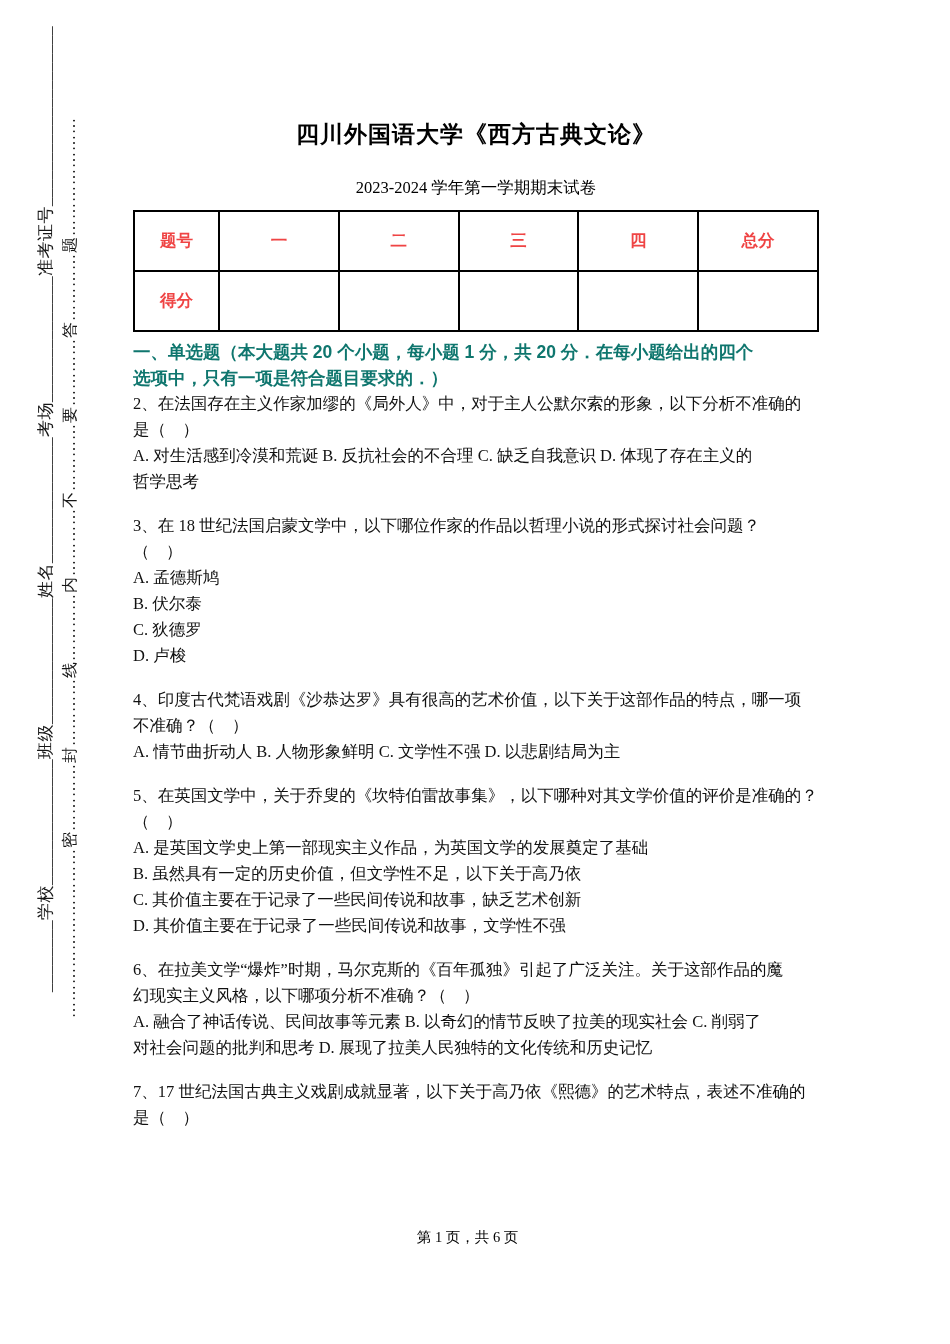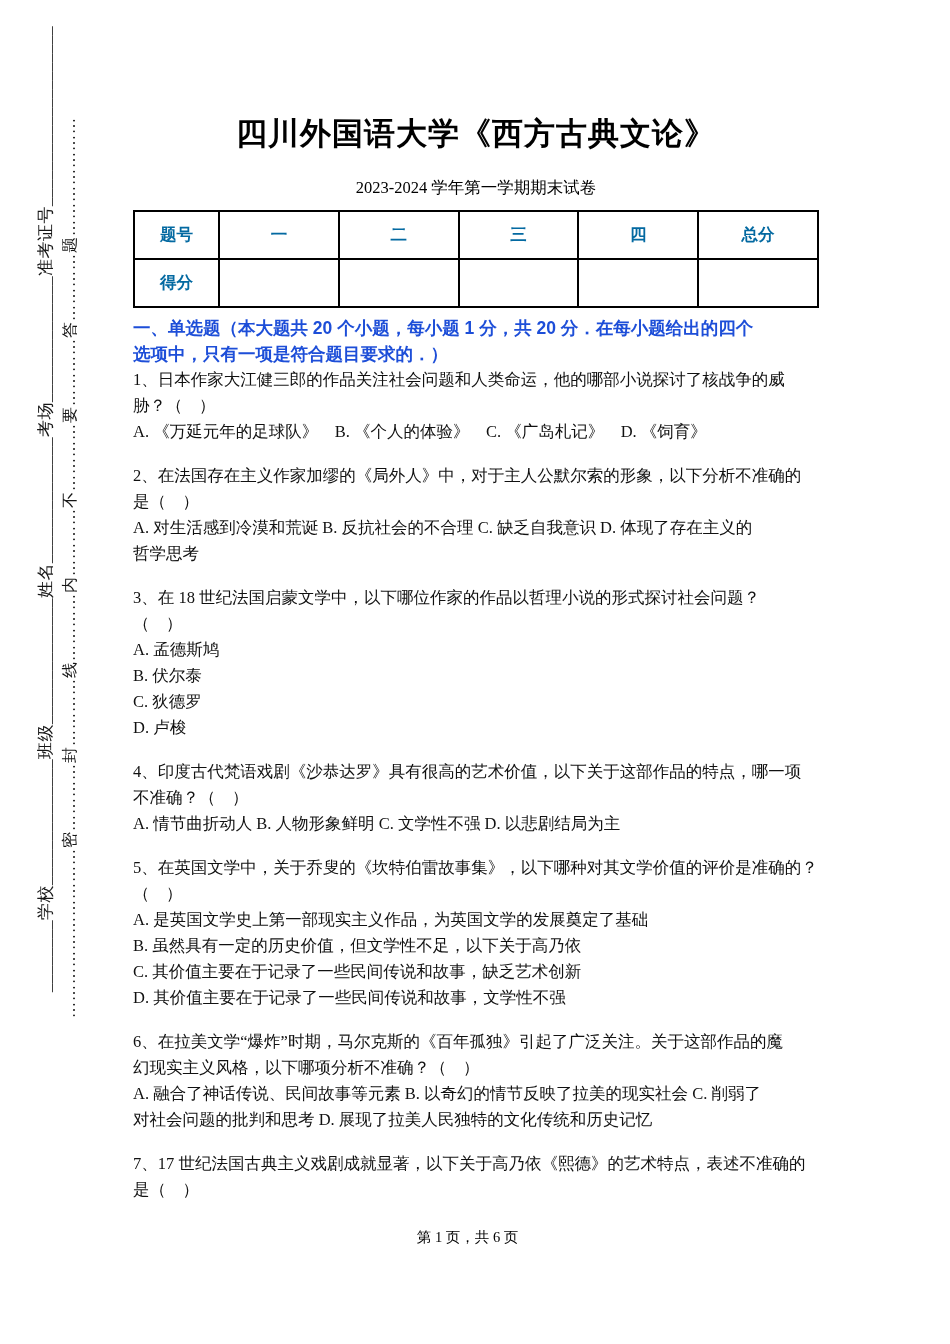--- a/index.html
+++ b/index.html
@@ -26,21 +26,21 @@
   .v-seal   { left:59px; top:1018px; font-size:16px; letter-spacing:1px; }
 
   
   .content { position:absolute; left:133px; top:0; width:686px; }
 
   .page-title {
     margin:118px 0 0 0;
     text-align:center;
     font-family:"Liberation Sans","DejaVu Sans",sans-serif;
     font-weight:bold;
-    font-size:31px;
+    font-size:23px;
     line-height:32px;
     letter-spacing:1px;
     color:#000;
   }
   .page-subtitle {
     margin-top:27px;
     text-align:center;
     font-size:16.5px;
     line-height:22px;
     color:#000;
@@ -48,37 +48,37 @@
 
   table.score {
     margin-top:11px;
     width:100%;
     border-collapse:collapse;
     table-layout:fixed;
   }
   table.score td {
     border:2px solid #000;
     height:28px;
-    padding:9px;
+    padding:15px;
     text-align:center;
     vertical-align:middle;
     font-family:"Liberation Sans","DejaVu Sans",sans-serif;
     font-weight:bold;
     font-size:16.5px;
-    color:#0369a1;
+    color:#ef4444;
   }
 
   .section-heading {
     margin-top:7px;
     font-family:"Liberation Sans","DejaVu Sans",sans-serif;
     font-weight:bold;
     font-size:17.5px;
     line-height:26px;
     white-space:pre-wrap;
-    color:#1d4ed8;
+    color:#0f766e;
   }
 
   #questions { margin-top:0; }
   .question { margin:0 0 18px 0; font-size:16.5px; line-height:26px; }
   .question p { margin:0; white-space:pre-wrap; }
 
   .page-footer {
     position:absolute;
     left:0; right:17px;
     top:1228px;
@@ -126,25 +126,20 @@
           <td></td>
         </tr>
     </tbody>
   </table>
 
   <div class="section-heading">一、单选题（本大题共 20 个小题，每小题 1 分，共 20 分．在每小题给出的四个
 选项中，只有一项是符合题目要求的．）</div>
 
   <div id="questions">
       <div class="question">
-        <p>1、日本作家大江健三郎的作品关注社会问题和人类命运，他的哪部小说探讨了核战争的威
-胁？（　）</p>
-        <p>A. 《万延元年的足球队》　B. 《个人的体验》　C. 《广岛札记》　D. 《饲育》</p>
-      </div>
-      <div class="question">
         <p>2、在法国存在主义作家加缪的《局外人》中，对于主人公默尔索的形象，以下分析不准确的
 是（　）</p>
         <p>A. 对生活感到冷漠和荒诞 B. 反抗社会的不合理 C. 缺乏自我意识 D. 体现了存在主义的
 哲学思考</p>
       </div>
       <div class="question">
         <p>3、在 18 世纪法国启蒙文学中，以下哪位作家的作品以哲理小说的形式探讨社会问题？
 （　）</p>
         <p>A. 孟德斯鸠</p>
         <p>B. 伏尔泰</p>

